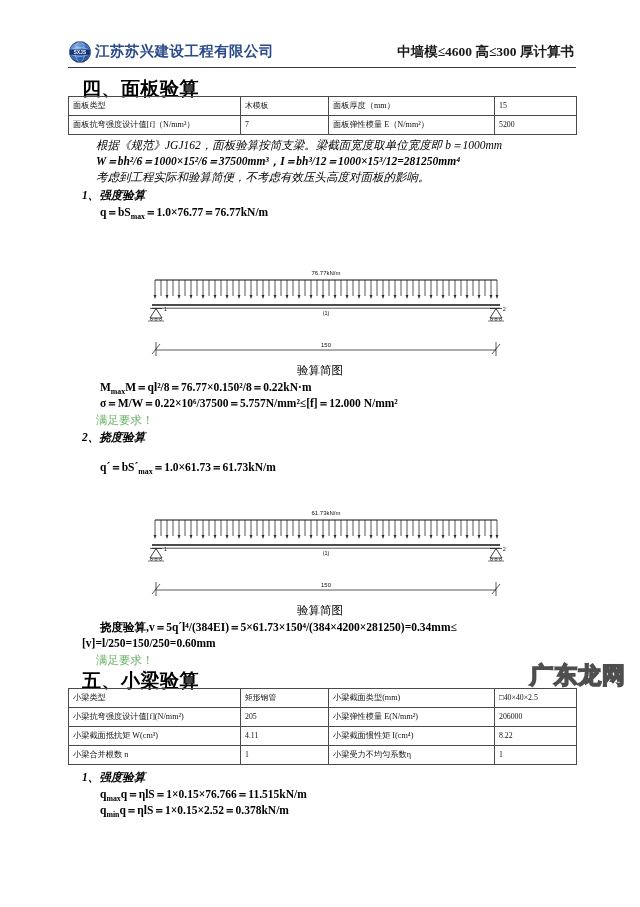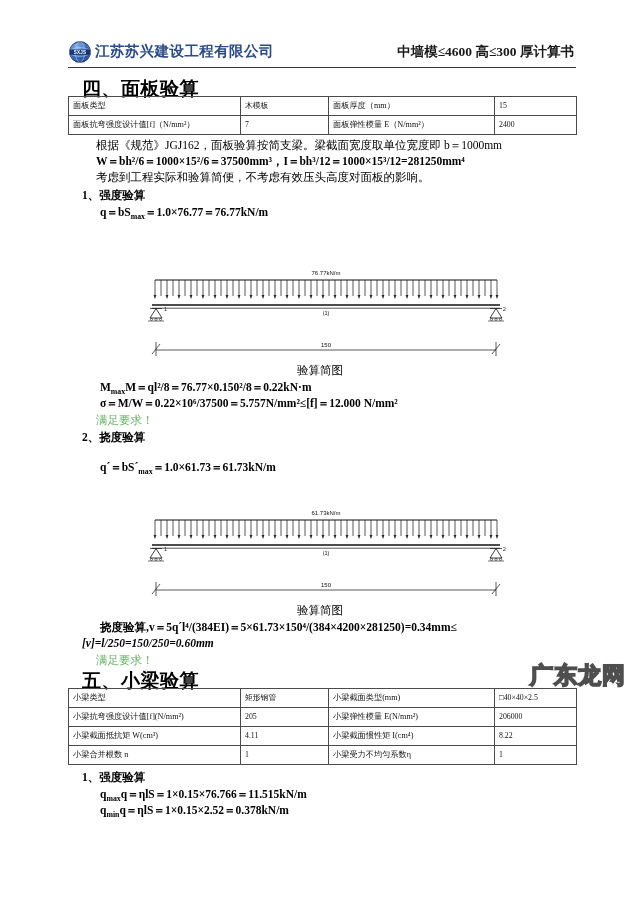--- a/index.html
+++ b/index.html
@@ -65,20 +65,21 @@
   td.val { font-size: 7.8px; vertical-align: top; padding-top: 3px; }
   sub { font-size: 0.68em; vertical-align: sub; line-height: 0; }
 
   
   .para {
     position: absolute;
     font-size: 11.5px;
     line-height: 15.6px;
     color: #000;
     white-space: nowrap;
+    font-style: italic;
   }
   .para.b { font-weight: 700; }
   .formula {
     position: absolute;
     font-size: 11.5px;
     line-height: 15.6px;
     font-weight: 700;
     color: #000;
     white-space: nowrap;
   }
@@ -161,21 +162,21 @@
       <tr style="height:19px;">
         <td>面板类型</td>
         <td class="val">木模板</td>
         <td>面板厚度（mm）</td>
         <td class="val">15</td>
       </tr>
       <tr style="height:19px;">
         <td>面板抗弯强度设计值[f]（N/mm²）</td>
         <td class="val">7</td>
         <td>面板弹性模量 E（N/mm²）</td>
-        <td class="val">2400</td>
+        <td class="val">5200</td>
       </tr>
     </tbody>
   </table>
 
   <div class="para" style="left:96px; top:138px;">根据《规范》JGJ162，面板验算按简支梁。梁截面宽度取单位宽度即 b＝1000mm</div>
   <div class="para b" style="left:96px; top:154px;">W＝bh²/6＝1000×15²/6＝37500mm³，I＝bh³/12＝1000×15³/12=281250mm⁴</div>
   <div class="para" style="left:96px; top:170px;">考虑到工程实际和验算简便，不考虑有效压头高度对面板的影响。</div>
 
   <div class="para b" style="left:82px; top:188px;">1、强度验算</div>
   <div class="formula" style="left:100px; top:205px;">
@@ -460,21 +461,21 @@
       </g>
       <text x="186" y="81" text-anchor="middle" font-family="'Liberation Sans', sans-serif" font-size="6" fill="#111">150</text>
     </svg>
   </div>
 
   <div class="center-cap" style="left:0; width:640px; top:603px; text-align:center;">验算简图</div>
 
   <div class="formula" style="left:100px; top:620px;">
     <span>挠度验算,v＝5q´l⁴/(384EI)＝5×61.73×150⁴/(384×4200×281250)=0.34mm≤</span>
   </div>
-  <div class="formula" style="left:82px; top:636px;font-style:italic;">
+  <div class="formula" style="left:82px; top:636px;">
     <span>[v]=l/250=150/250=0.60mm</span>
   </div>
   <div class="ok" style="left:96px; top:653px;">满足要求！</div>
 
   <div class="section-title" style="left:82px; top:668px;">五、小梁验算</div>
 
   <table class="spec" style="left:68px; top:688px; width:508px;">
     <colgroup>
       <col style="width:172px">
         <col style="width:88px">

